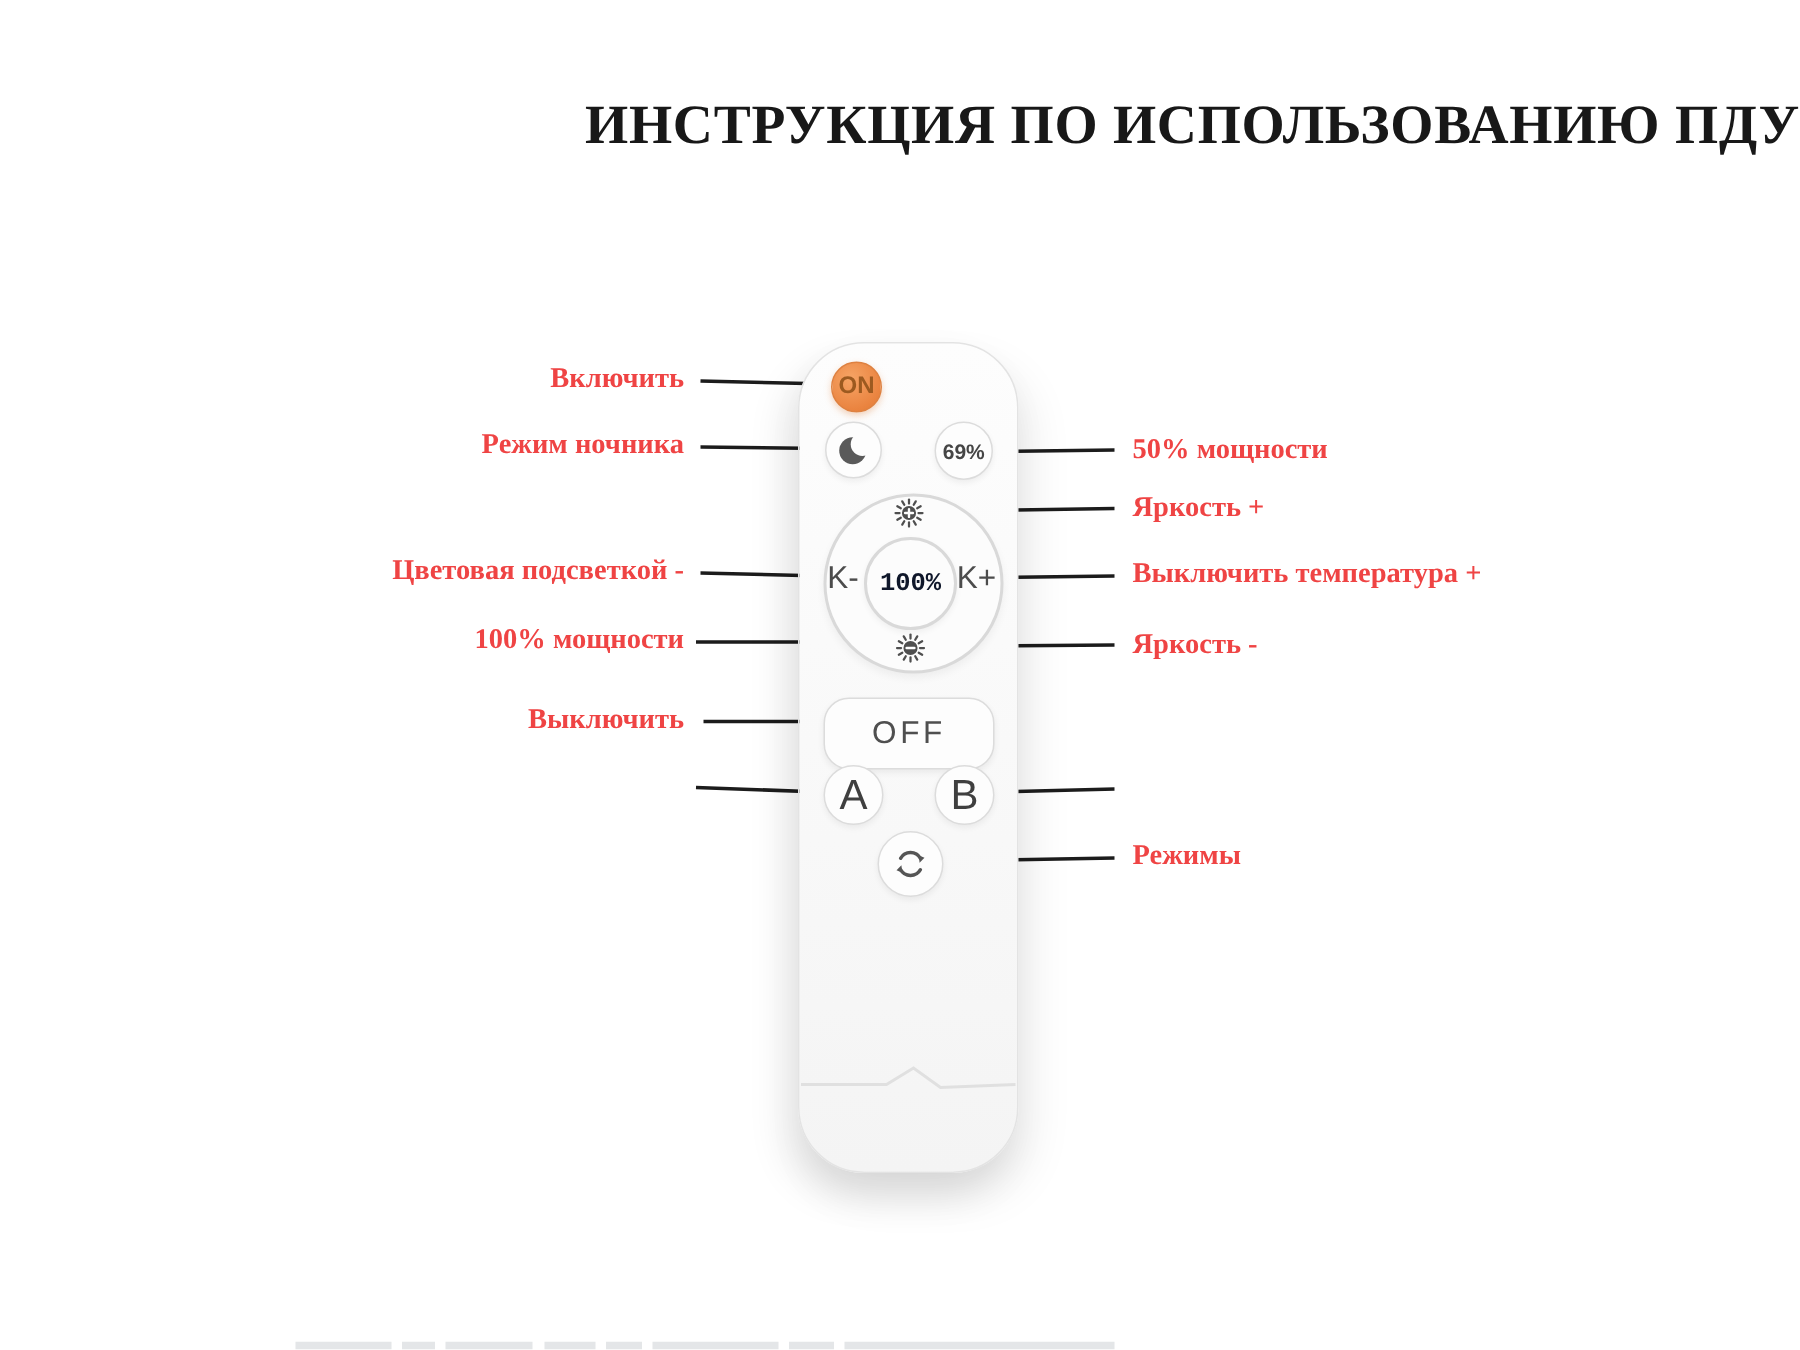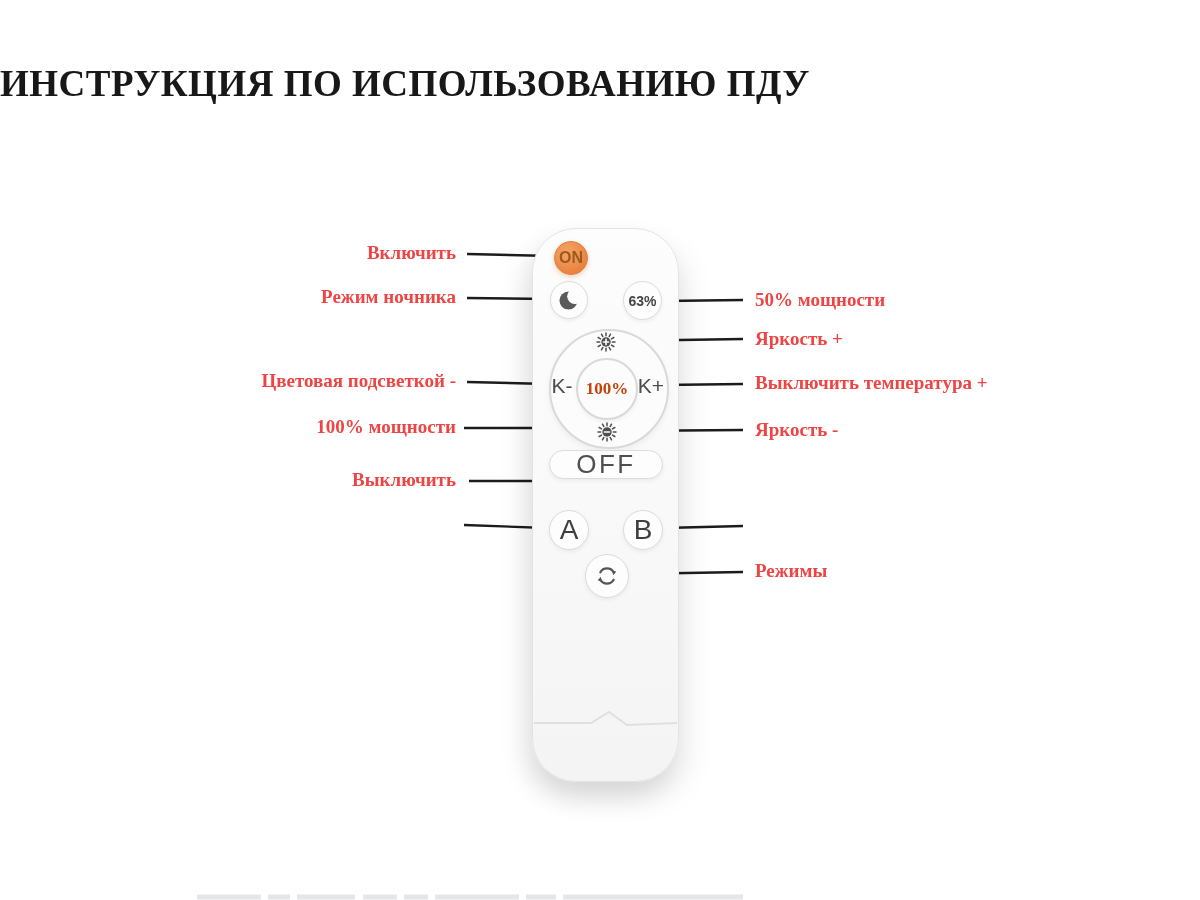--- a/index.html
+++ b/index.html
@@ -6,21 +6,21 @@
   .page{
     position:relative;
     width:1200px;height:900px;
     background:#ffffff;
     overflow:hidden;
     font-family:"Liberation Serif","DejaVu Serif",serif;
   }
   .title{
     position:absolute;
     left:0;top:62px;width:1200px;
-    text-align:left;
+    text-align:right;
     font-size:37px;
     font-weight:bold;
     letter-spacing:0.5px;
     color:#181818;
   }
   
   .lbl{
     position:absolute;
     font-size:19px;
     font-weight:bold;
@@ -73,44 +73,44 @@
     box-sizing:border-box;
     box-shadow:0 3px 6px rgba(0,0,0,0.05);
   }
   .pad-center{
     position:absolute;
     left:43px;top:129px;width:62px;height:62px;
     border:2px solid #d9d9d9;border-radius:50%;
     background:#fcfcfc;
     box-sizing:border-box;
     display:flex;align-items:center;justify-content:center;
-    font-family:Liberation Serif, serif;
-    font-size:17px;font-weight:bold;color:#c2410c;
+    font-family:Liberation Mono, monospace;
+    font-size:17px;font-weight:bold;color:#0f172a;
     box-shadow:0 2px 4px rgba(0,0,0,0.05);
   }
   .pad-icon{position:absolute;width:22px;height:22px;}
   .pad-icon.sun-up{left:62px;top:102px;}
   .pad-icon.sun-down{left:63px;top:192px;}
   .pad-k{
     position:absolute;width:34px;height:24px;
     font-family:"Liberation Sans","DejaVu Sans",sans-serif;
     font-size:21px;color:#4c4c4c;
     display:flex;align-items:center;justify-content:center;
   }
   .pad-k.kminus{left:12px;top:145px;}
   .pad-k.kplus{left:101px;top:145px;}
   .btn-off{
     position:absolute;
-    left:16px;top:221px;width:114px;height:29px;
+    left:16px;top:236px;width:114px;height:48px;
     border:1.5px solid #dcdcdc;border-radius:17px;
     background:#fdfdfd;
     box-sizing:border-box;
     display:flex;align-items:center;justify-content:center;
     font-family:"Liberation Sans","DejaVu Sans",sans-serif;
-    font-size:26px;letter-spacing:2.5px;color:#4f4f4f;
+    font-size:21px;letter-spacing:2.5px;color:#4f4f4f;
     box-shadow:0 2px 4px rgba(0,0,0,0.06);
   }
   .btn-a{left:16px;top:281px;width:40px;height:40px;font-size:28px;color:#3f3f3f;}
   .btn-b{left:90px;top:281px;width:40px;height:40px;font-size:28px;color:#3f3f3f;}
   .btn-cycle{left:52px;top:325px;width:44px;height:44px;}
   .battery-line{position:absolute;left:0;top:0;width:145px;height:552px;pointer-events:none;}
   .bottom-artifact{position:absolute;left:0;top:0;width:1200px;height:900px;pointer-events:none;opacity:0.45;}
 </style>
 </head>
 <body>
@@ -157,21 +157,21 @@
         <defs>
             <mask id="moonmask">
               <rect x="0" y="0" width="24" height="24" fill="#fff"></rect>
               <circle cx="17.5" cy="8.5" r="7.2" fill="#000"></circle>
             </mask>
           </defs>
         <circle cx="11.5" cy="12.5" r="8.3" fill="#5a5a5a" mask="url(#moonmask)"></circle>
       </svg>
     </div>
 
-    <div class="btn btn-50">63%</div>
+    <div class="btn btn-50">69%</div>
 
     <div class="pad"></div>
 
     <div class="pad-icon sun-up">
       <svg width="22" height="22" viewBox="0 0 22 22">
         <g stroke="#4f4f4f" stroke-width="1.5" stroke-linecap="round">
           <line x1="17.3" y1="11" x2="20" y2="11"></line>
             <line x1="16.46" y1="14.15" x2="18.79" y2="15.5"></line>
           <line x1="14.15" y1="16.46" x2="15.5" y2="18.79"></line>
             <line x1="11" y1="17.3" x2="11" y2="20"></line>

